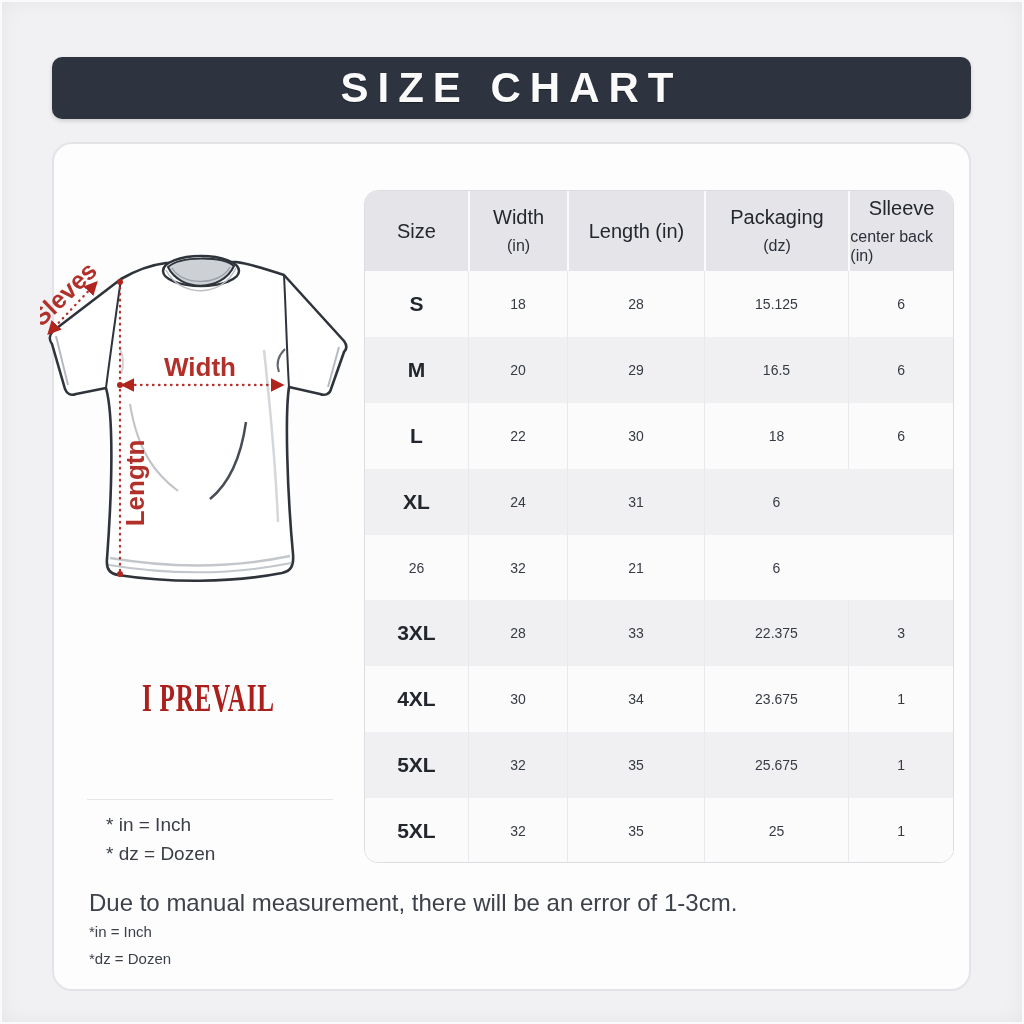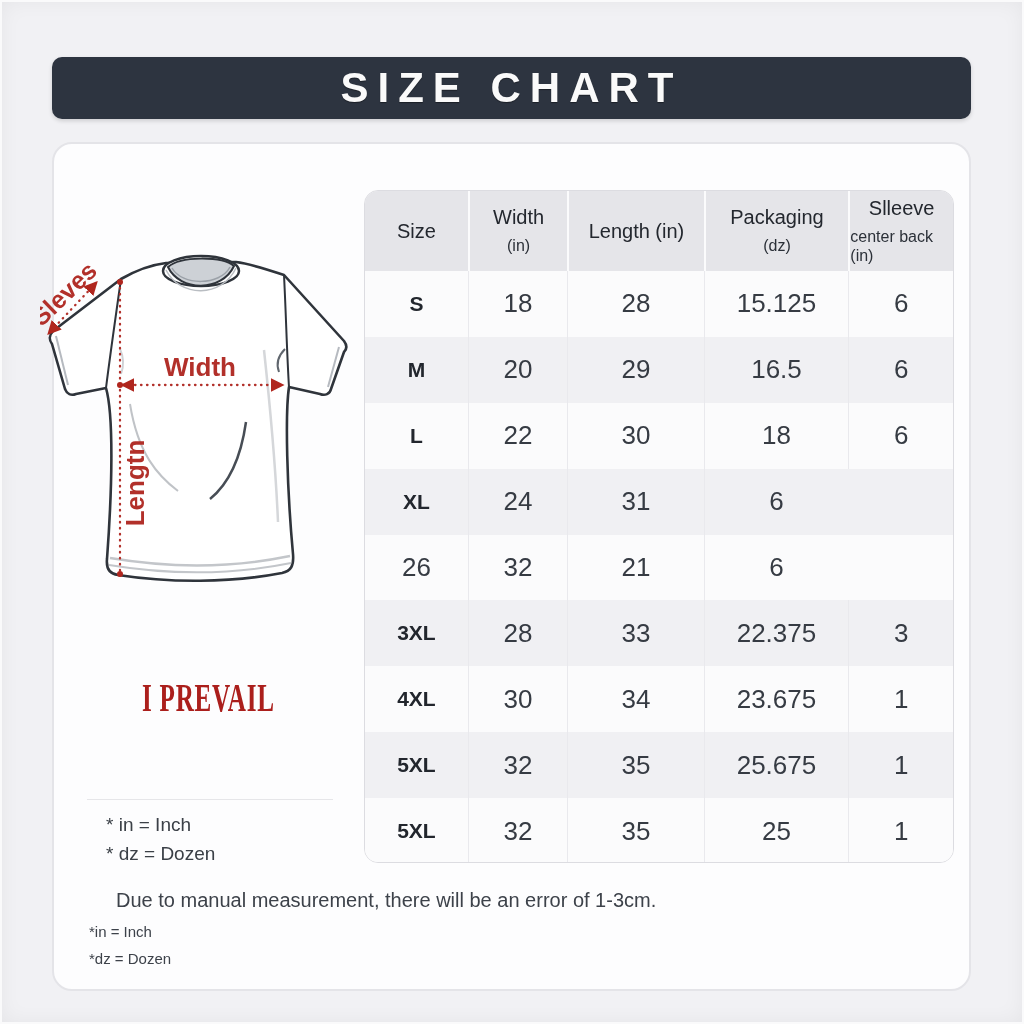--- a/index.html
+++ b/index.html
@@ -18,36 +18,36 @@
   
   .shirt-wrap{position:absolute;left:-14px;top:110px;width:322px;height:350px;}
   
   .logo{position:absolute;left:88px;top:532px;color:#ab1f1c;font-family:"Liberation Serif",serif;
         font-weight:bold;font-size:34px;letter-spacing:1px;transform:scale(0.74,1.18);
         transform-origin:left top;white-space:nowrap;}
   .divider{position:absolute;left:33px;top:655px;width:246px;height:1px;background:#e6e6e9;}
   .note{position:absolute;left:52px;font-size:19px;color:#3b4047;}
   .note1{top:670px;} .note2{top:699px;}
   .foot{position:absolute;left:35px;color:#3d424a;}
-  .foot1{top:745px;font-size:20px;margin-left:27px;}
+  .foot1{top:745px;font-size:24px;}
   .foot2{top:779px;font-size:15px;}
   .foot3{top:806px;font-size:15px;}
   
   .table{position:absolute;left:310px;top:46px;width:590px;height:673px;background:#fbfbfc;
          border:1px solid #dcdce1;border-radius:14px;overflow:hidden;box-sizing:border-box;}
   .thead{display:grid;grid-template-columns:17.5% 16.9% 23.2% 24.6% 17.8%;height:80px;background:#e5e5e9;}
   .hcell{display:flex;flex-direction:column;align-items:center;justify-content:center;line-height:1.15;}
   .hcell + .hcell{border-left:2px solid #fbfbfc;}
   .h-title{font-size:20px;font-weight:normal;color:#23272e;}
   .h-sub{font-size:16px;color:#2b3038;margin-top:8px;}
   .h-sub:empty{display:none;}
   .tbody{display:block;}
   .trow{display:grid;grid-template-columns:17.5% 16.9% 23.2% 24.6% 17.8%;height:65.9px;background:#fbfbfc;}
   .trow.alt{background:#f0f0f3;}
-  .tcell{display:flex;align-items:center;justify-content:center;font-size:26px;color:#363b43;}
+  .tcell{display:flex;align-items:center;justify-content:center;font-size:14px;color:#363b43;}
   .tcell + .tcell{border-left:1px solid #e9e9ed;}
   .size-col{font-weight:bold;font-size:21px;color:#22262d;}
 </style>
 </head>
 <body>
 
 <div id="stage">
 
   <div class="banner">
     <span class="banner-title">SIZE CHART</span>

